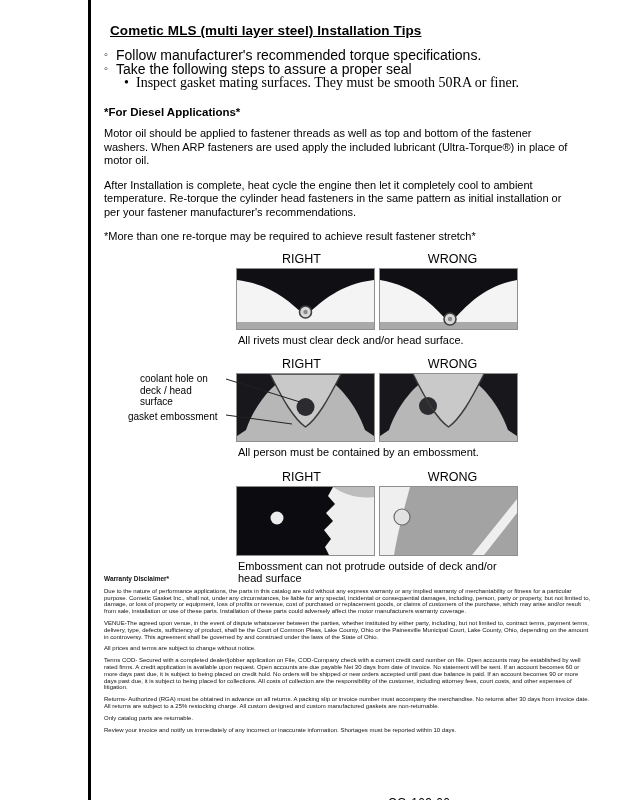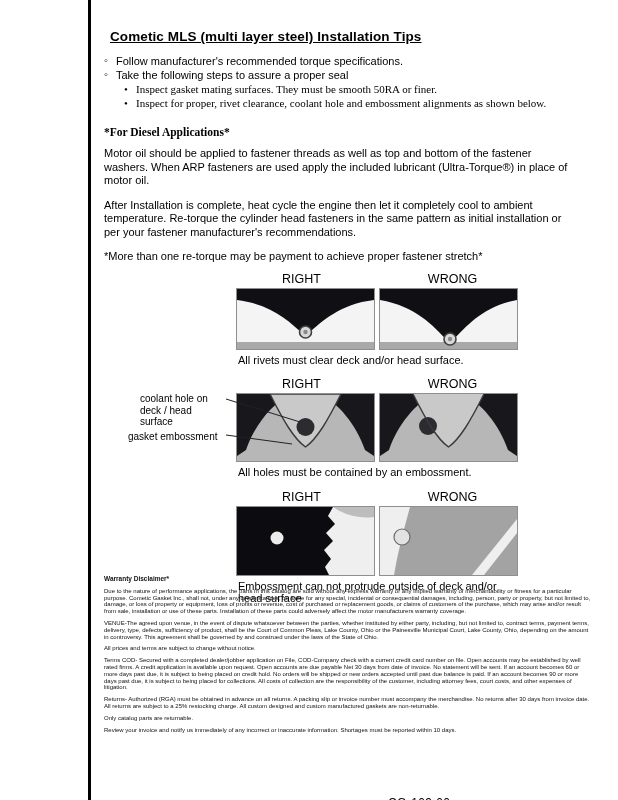--- a/index.html
+++ b/index.html
@@ -2,31 +2,31 @@
 <html><head>
 <meta charset="utf-8">
 <style>
   * { margin:0; padding:0; box-sizing:border-box; }
   html,body { background:#ffffff; }
   .page {
     position:relative; width:618px; height:800px; background:#ffffff;
     font-family:"Liberation Sans", sans-serif; color:#000; overflow:hidden;
   }
   .left-rule { position:absolute; left:88px; top:0; width:3px; height:800px; background:#000; }
-  .content { position:absolute; left:104px; top:25px; width:488px; }
+  .content { position:absolute; left:104px; top:19px; width:488px; }
 
   .title { font-size:13.5px; font-weight:bold; text-decoration:underline; margin:4px 0 10px 6px; letter-spacing:0.1px; }
 
-  .tips { font-size:11px; line-height:14px; }
+  .tips { font-size:14px; line-height:14px; }
   .bullet { padding-left:12px; position:relative; }
   .bullet::before { content:"◦"; position:absolute; left:0; top:-1px; font-size:11px; }
   .sub-bullet { margin-left:20px; padding-left:12px; position:relative;font-family:Liberation Serif, serif; }
   .sub-bullet::before { content:"•"; position:absolute; left:0; }
 
-  .diesel-heading { font-size:11.5px; font-weight:bold; margin:16px 0 9px 0;font-family:Liberation Serif, serif; }
+  .diesel-heading { font-size:11.5px; font-weight:bold; margin:16px 0 9px 0; }
   .para { font-size:11px; line-height:13.5px; width:474px; margin-bottom:11px; }
   .note { font-size:11px; line-height:13.5px; margin-bottom:4px; }
 
   .diagrams { margin-top:8px; }
   .diag-row-wrap { position:relative; }
   .diag-row { margin-left:132px; width:282px; }
   .diag-headers { display:flex; gap:20px; }
   .diag-headers .hdr { width:139px; text-align:center; font-size:12.5px; padding-bottom:2px; }
   .panels { display:flex; gap:4px; }
   .panel { border:1px solid #8f8f8f; font-size:0; line-height:0; background:#fff; }
@@ -50,27 +50,26 @@
 <div class="page">
   <div class="left-rule"></div>
 
   <div class="content">
     <div class="title">Cometic MLS (multi layer steel) Installation Tips</div>
 
     <div class="tips">
       <div class="bullet">Follow manufacturer's recommended torque specifications.</div>
       <div class="bullet">Take the following steps to assure a proper seal</div>
       <div class="sub-bullet">Inspect gasket mating surfaces.  They must be smooth 50RA or finer.</div>
-      <div class="sub-bullet">Inspect for proper, rivet clearance, coolant hole and embossment alignments as shown below.</div>
     </div>
 
     <div class="diesel-heading">*For Diesel Applications*</div>
     <div class="para">Motor oil should be applied to fastener threads as well as top and bottom of the fastener washers. When ARP fasteners are used apply the included lubricant (Ultra-Torque®) in place of motor oil.</div>
     <div class="para">After Installation is complete, heat cycle the engine then let it completely cool to ambient temperature. Re-torque the cylinder head fasteners in the same pattern as initial installation or per your fastener manufacturer's recommendations.</div>
-    <div class="note">*More than one re-torque may be payment to achieve proper fastener stretch*</div>
+    <div class="note">*More than one re-torque may be required to achieve result fastener stretch*</div>
 
     <div class="diagrams">
 
       <div class="diag-row-wrap">
         <div class="diag-row">
           <div class="diag-headers">
             <div class="hdr">RIGHT</div>
             <div class="hdr">WRONG</div>
           </div>
           <div class="panels">
@@ -124,21 +123,21 @@
                 <rect width="137" height="67" fill="#b7b7b7"></rect>
                 <path d="M0,0 H54 C36,9 18,30 9,56 L0,62 Z" fill="#17171c"></path>
                 <path d="M137,0 H83 C101,9 119,30 128,56 L137,62 Z" fill="#17171c"></path>
                 <path d="M33,0 C46,26 57,45 68.5,53 C80,45 91,26 104,0 Z" fill="#c9c9c9"></path>
                 <circle cx="48" cy="32" r="9" fill="#2b2b30"></circle>
                 <path d="M33,0 C46,26 57,45 68.5,53 C80,45 91,26 104,0" fill="none" stroke="#3a3a3a" stroke-width="1.4"></path>
               </svg>
             </div>
           </div>
         </div>
-        <div class="caption">All holes must be contained by an embossment.</div>
+        <div class="caption">All person must be contained by an embossment.</div>
       </div>
 
       <div class="diag-row-wrap">
         <div class="diag-row">
           <div class="diag-headers">
             <div class="hdr">RIGHT</div>
             <div class="hdr">WRONG</div>
           </div>
           <div class="panels">
             <div class="panel">

